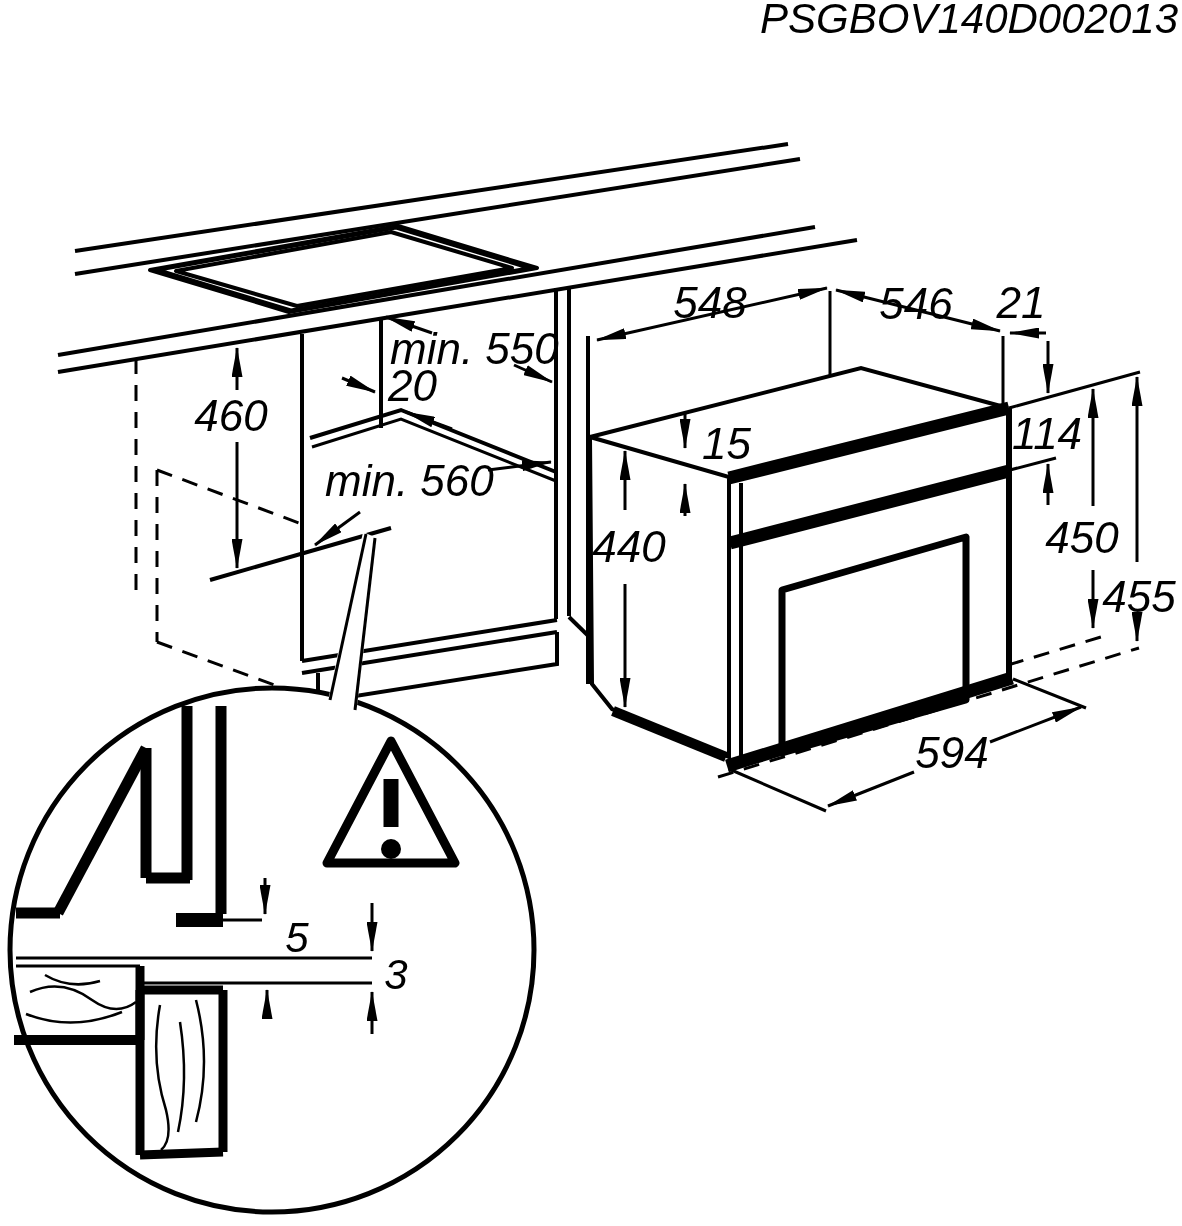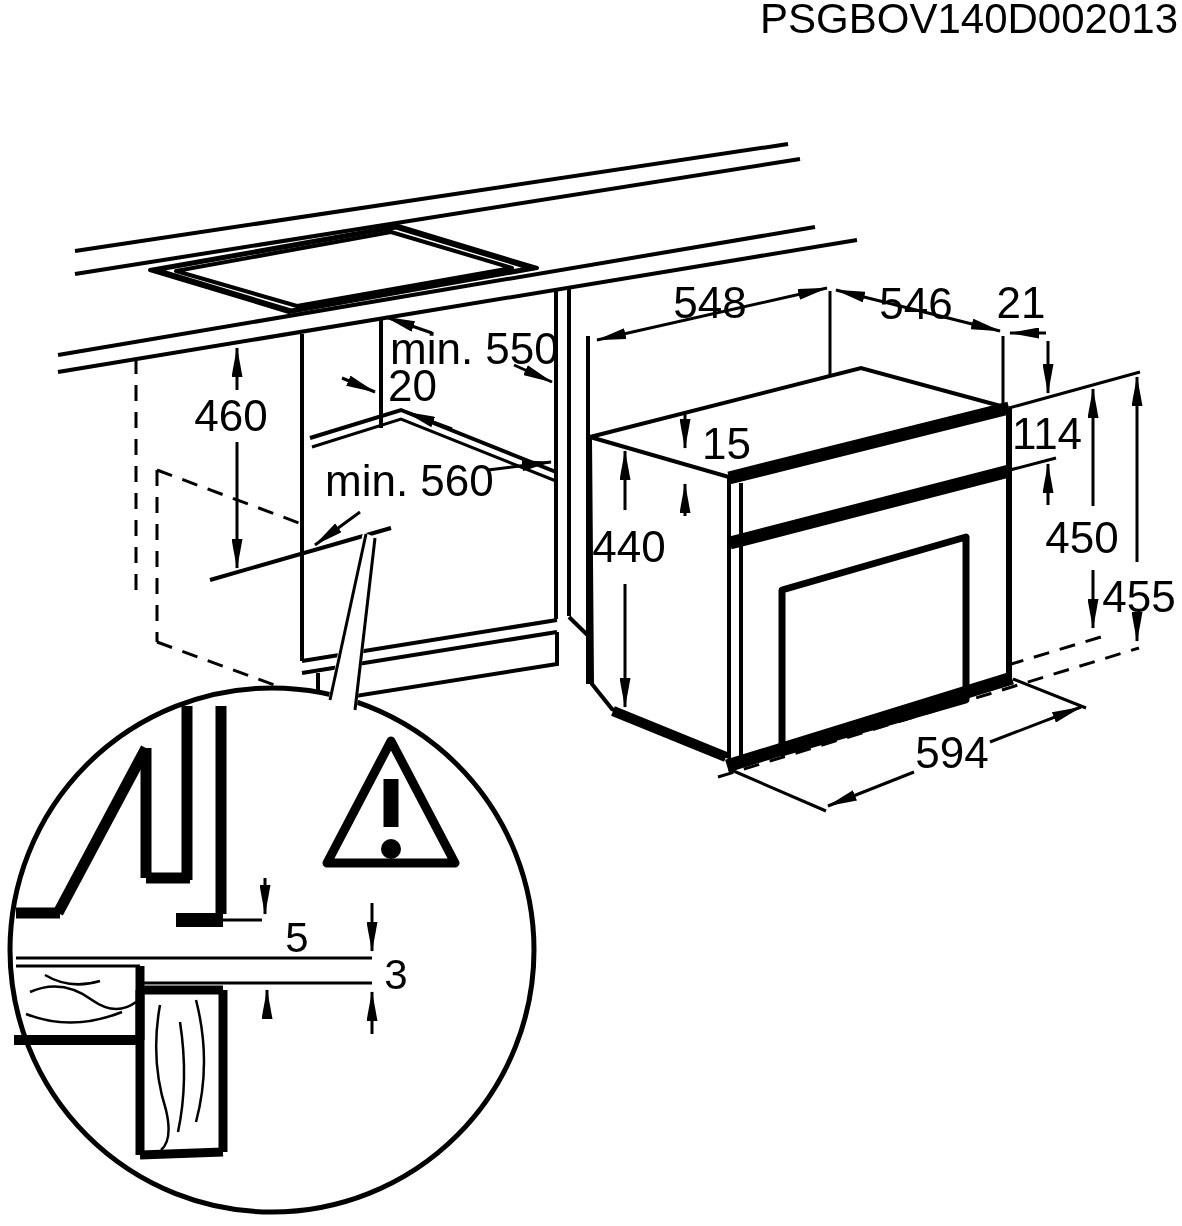--- a/index.html
+++ b/index.html
@@ -1,16 +1,16 @@
 <!DOCTYPE html>
 <html><head>
 <meta charset="utf-8">
 <style>
   html,body{margin:0;padding:0;background:#ffffff;}
-  .stage{width:1182px;height:1226px;position:relative;background:#fff;}
+  .stage{width:1182px;height:1226px;position:relative;background:#fff;font-style:italic;}
   svg{display:block;}
   .ln{stroke:#000;fill:none;stroke-width:4;}
   .thin{stroke:#000;fill:none;stroke-width:3;}
   .dim{stroke:#000;fill:none;stroke-width:3;}
   .dash{stroke:#000;fill:none;stroke-width:3;stroke-dasharray:16 11;}
   .thick{stroke:#000;fill:none;}
   .wfill{fill:#ffffff;stroke:none;}
   .grain{stroke:#000;fill:none;stroke-width:2.5;}
   text{font-family:"Liberation Sans","DejaVu Sans",sans-serif;fill:#000;}
   .lbl{font-size:44px;}

